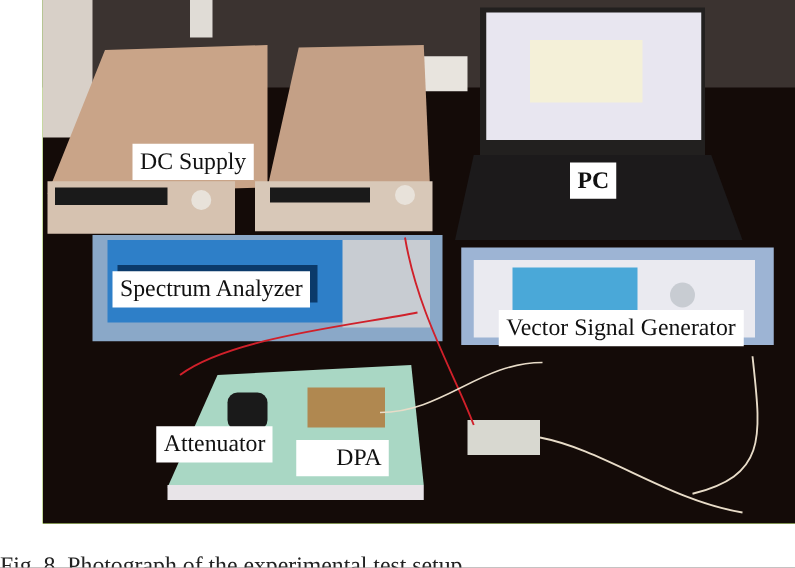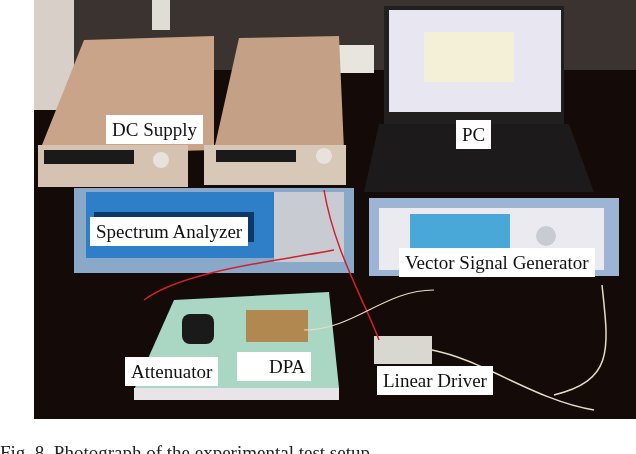--- a/index.html
+++ b/index.html
@@ -55,21 +55,20 @@
     <rect x="340" y="336" width="58" height="28" fill="#d8d8d0"></rect>
 
     <path d="M110,300 C150,270 250,260 300,250" stroke="#d0202a" stroke-width="1.5" fill="none"></path>
     <path d="M290,190 C300,250 330,300 345,340" stroke="#d0202a" stroke-width="1.5" fill="none"></path>
     <path d="M398,350 C450,360 500,400 560,410" stroke="#e8dcc8" stroke-width="1.5" fill="none"></path>
     <path d="M568,285 C575,350 580,380 520,395" stroke="#e8dcc8" stroke-width="1.5" fill="none"></path>
     <path d="M270,330 C320,330 350,290 400,290" stroke="#e8dcc8" stroke-width="1.2" fill="none"></path>
   </svg>
 
   <div class="label" style="left:72px; top:115px;">DC Supply</div>
-  <div class="label" style="left:422px; top:120px;">PC</div>
+  <div class="label" style="left:422px; top:130px;font-weight:bold;">PC</div>
   <div class="label" style="left:56px; top:217px;">Spectrum Analyzer</div>
   <div class="label" style="left:365px; top:248px;">Vector Signal Generator</div>
-  <div class="label" style="left:91px; top:341px;margin-top:16px;">Attenuator</div>
+  <div class="label" style="left:91px; top:341px;">Attenuator</div>
   <div class="label" style="left:203px; top:352px;padding-left:32px;">DPA</div>
-  <div class="label" style="left:343px; top:366px;">Linear Driver</div>
 </div>
 
 <div class="caption">Fig. 8.    Photograph of the experimental test setup.</div>
 
 </body></html>

